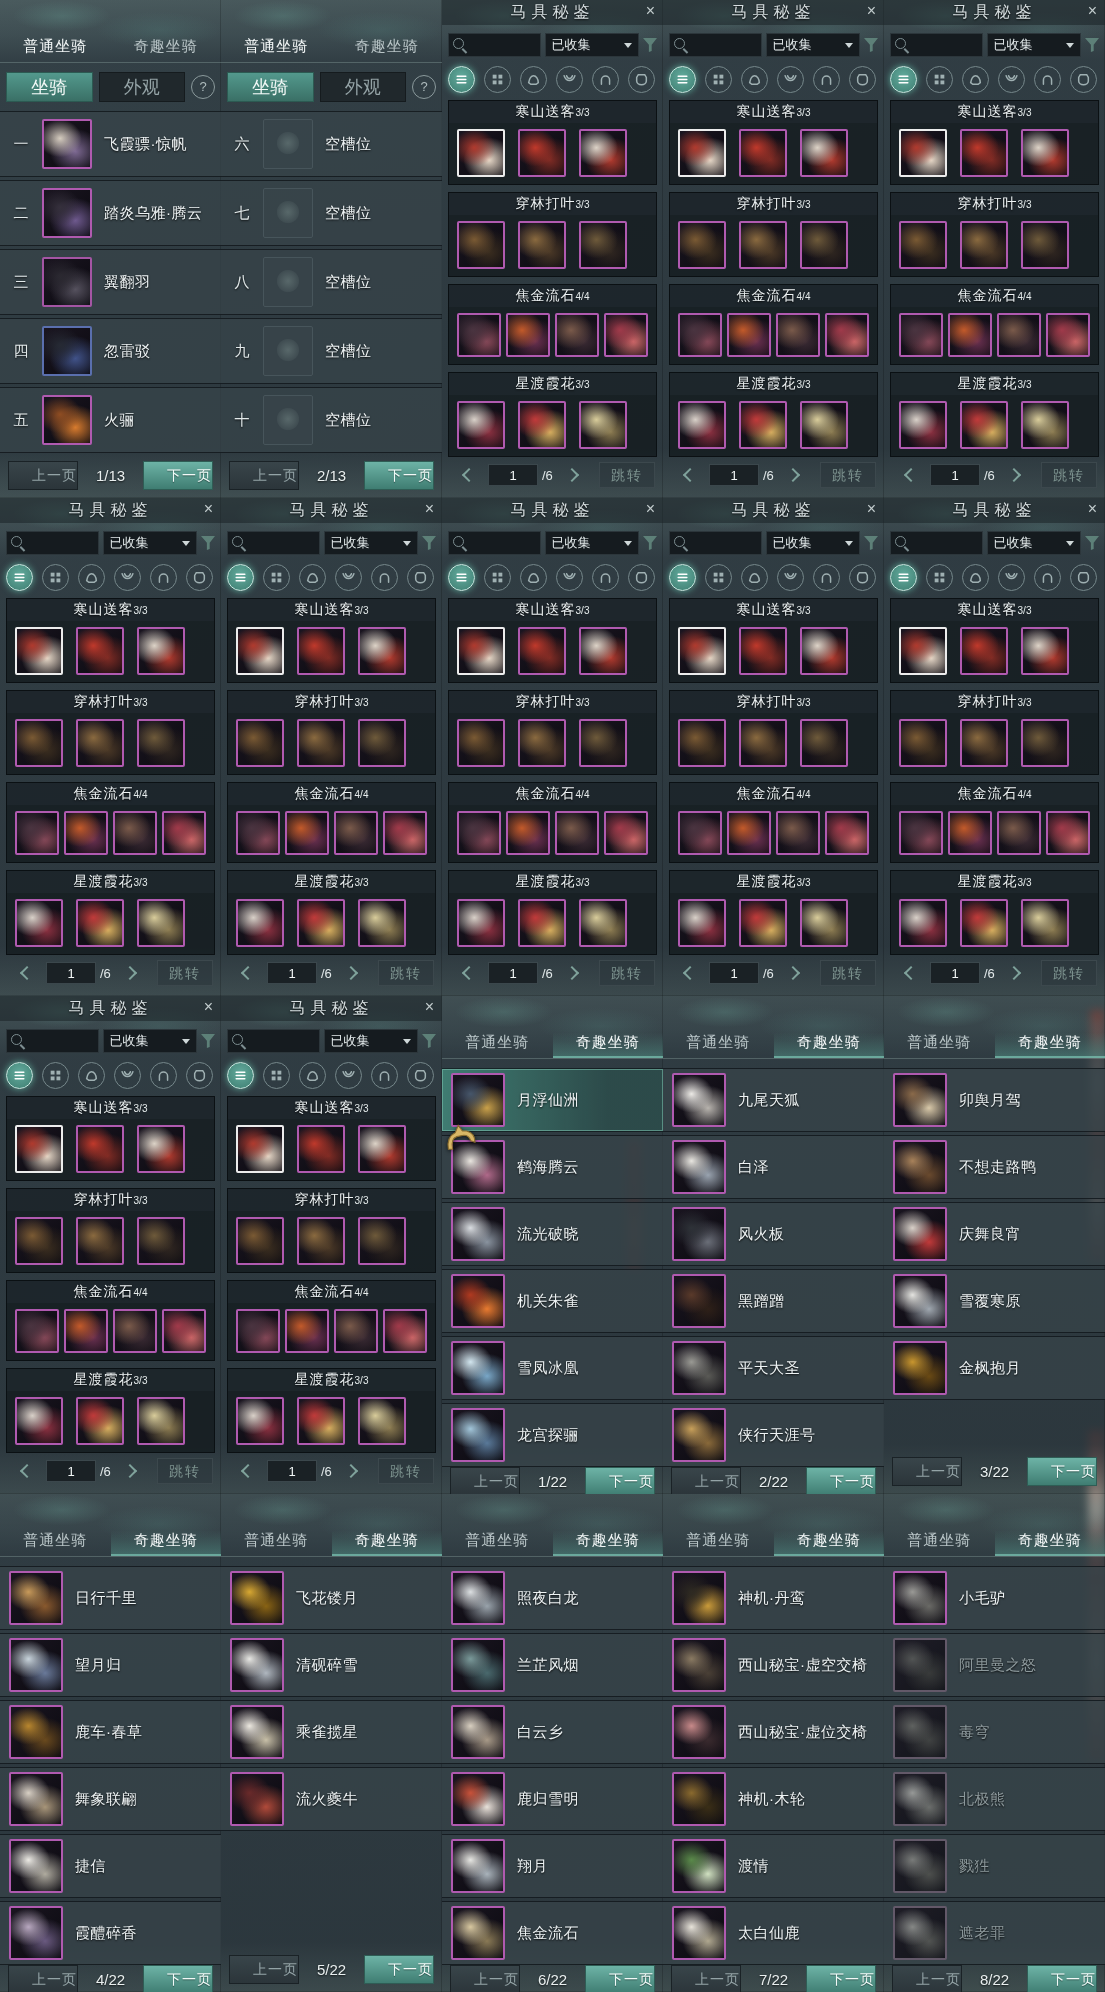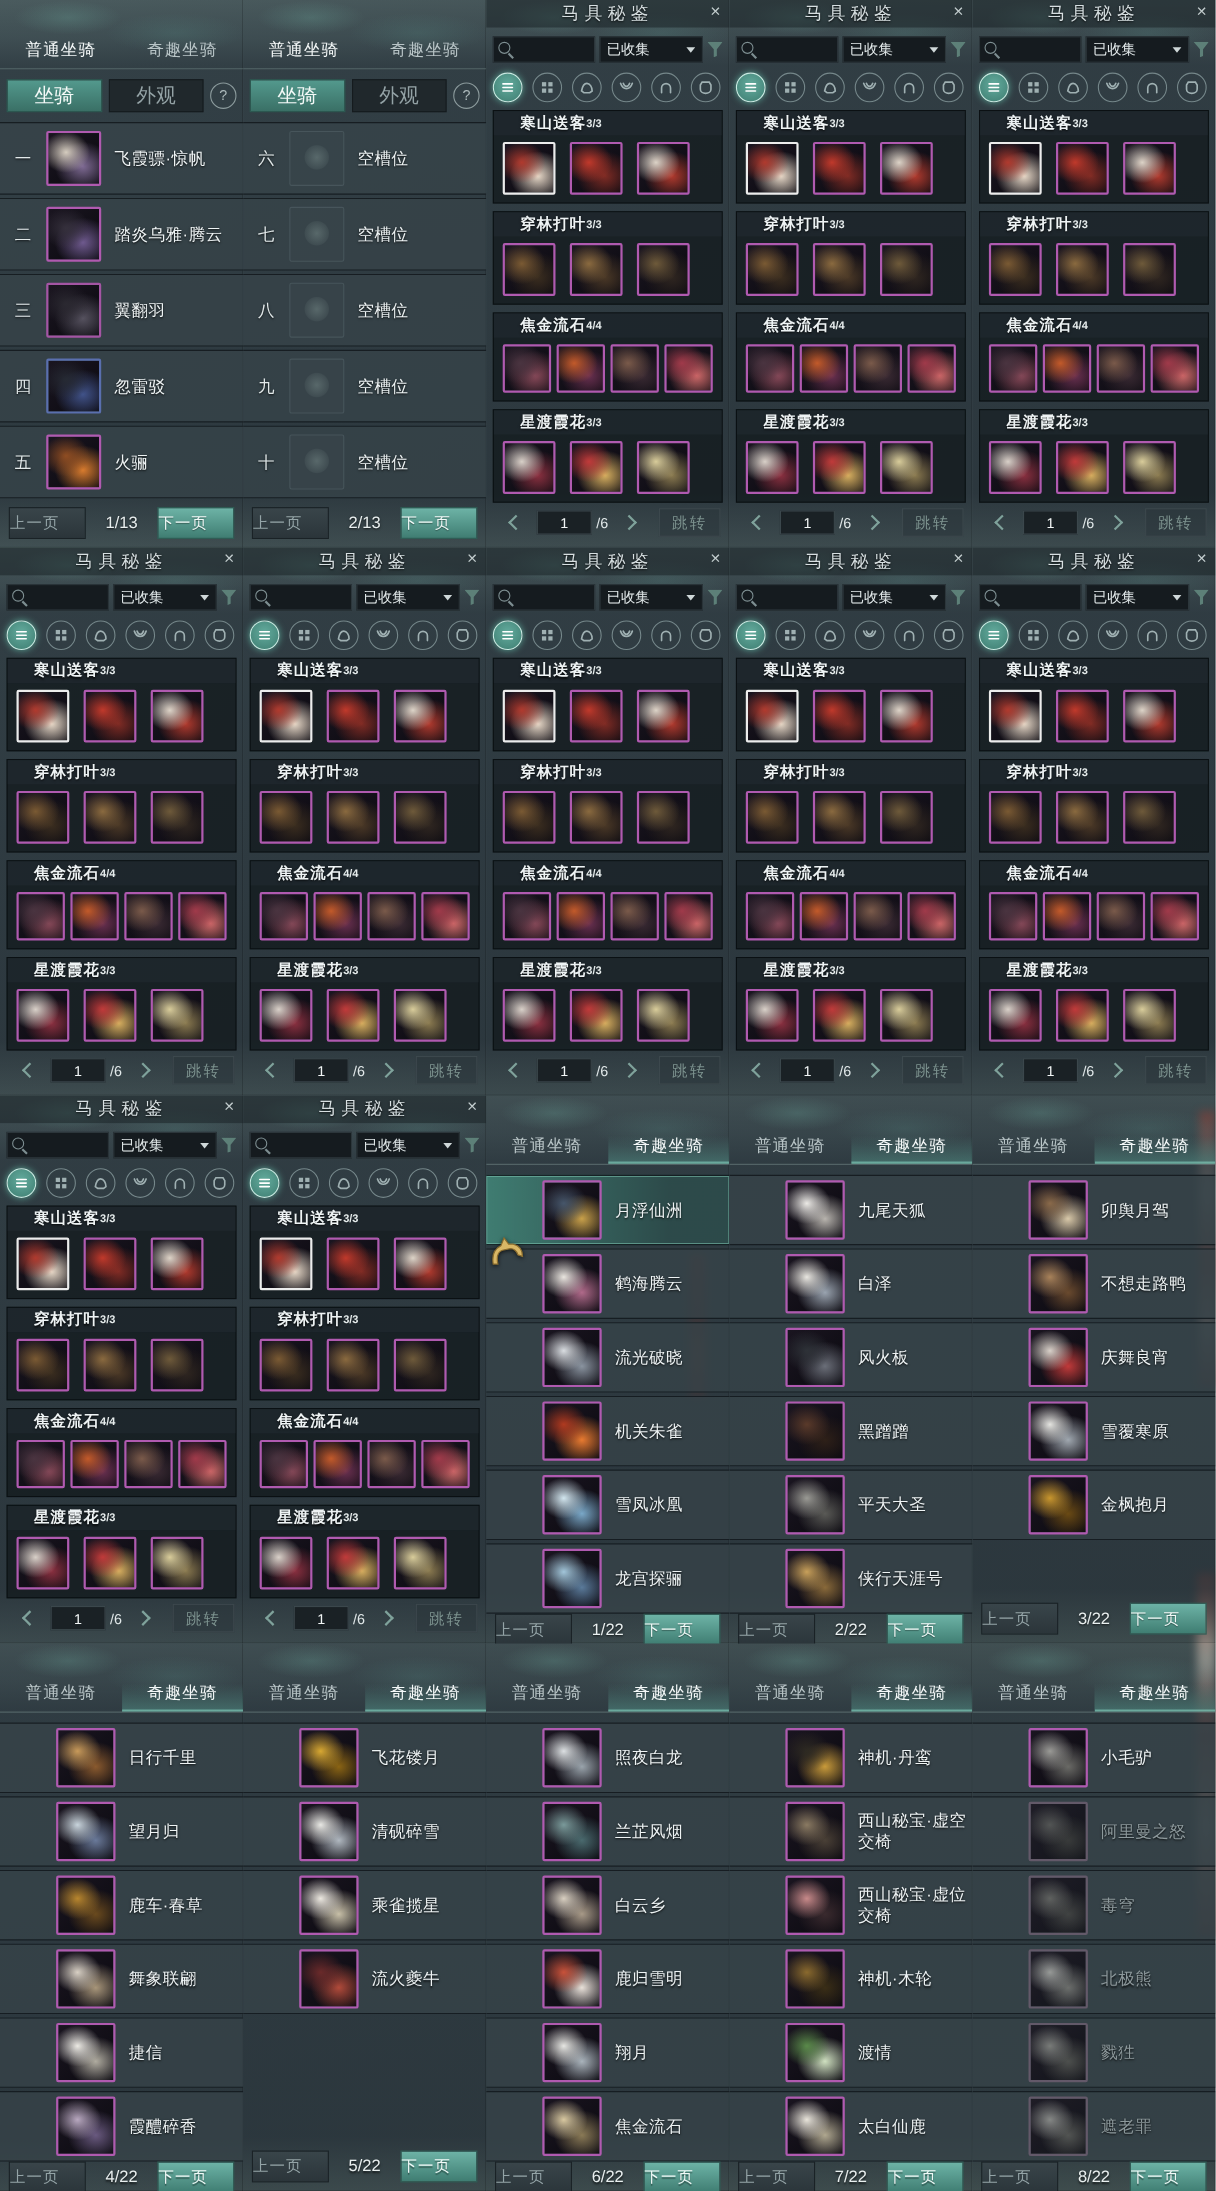--- a/index.html
+++ b/index.html
@@ -24,34 +24,34 @@
     box-shadow:inset 0 -2px 0 rgba(140,220,200,.55);}
   
   .subtabs{display:flex;gap:6px;margin:9px 6px 0;height:30px;align-items:center;position:relative;z-index:1;}
   .subtab{flex:1;height:28px;line-height:28px;text-align:center;font-size:18px;background:#20282c;color:#94a3a6;border:1px solid #151b1e;}
   .subtab.on{background:linear-gradient(180deg,#53998d,#3a7066);color:#f3f9f7;border-color:#2c5a52;}
   .helpbtn{width:22px;height:22px;border-radius:50%;border:1px solid #8b9a9c;color:#aebbbd;font-size:13px;line-height:21px;text-align:center;flex:0 0 22px;}
   
   .list{display:flex;flex-direction:column;gap:3px;margin:9px 0 0;position:relative;z-index:1;}
   .row{height:64px;display:flex;align-items:center;background:rgba(56,68,74,.72);
     border-top:1px solid rgba(18,24,28,.85);border-bottom:1px solid rgba(18,24,28,.85);}
-  .mrow{height:62px;padding-left:42px;}
+  .mrow{height:62px;}
   .row .num{width:42px;text-align:center;font-size:15px;color:#e2e9ea;text-shadow:0 1px 2px rgba(0,0,0,.8);}
   .tile{width:50px;height:50px;flex:0 0 50px;border:2px solid #b05ab0;border-radius:2px;box-sizing:border-box;}
   .mrow .tile{margin-left:9px;width:54px;height:54px;flex-basis:54px;}
   .rname{margin-left:12px;font-size:15px;color:#eef3f4;text-shadow:0 1px 2px rgba(0,0,0,.85);letter-spacing:.5px;}
   .row.sel{background:linear-gradient(90deg,rgba(64,128,116,.95),rgba(44,78,76,.8) 75%);box-shadow:inset 0 0 0 1px rgba(120,190,172,.6);}
   .row.gray .rname{color:#8d999c;}
   .row.gray .tile{border-color:#6f5f72;opacity:.8;}
   .etile{width:50px;height:50px;flex:0 0 50px;border:1px solid #47555b;border-radius:2px;box-sizing:border-box;
     background:radial-gradient(16px 16px at 50% 48%,rgba(142,164,160,.38),rgba(142,164,160,.1) 66%,transparent 72%),rgba(58,70,76,.5);}
   .horse-cursor{position:absolute;left:2px;top:56px;z-index:5;filter:drop-shadow(0 1px 2px rgba(0,0,0,.7));}
   
   .pager{margin:auto 8px 8px;height:30px;display:flex;align-items:center;justify-content:space-between;position:relative;z-index:1;}
-  .pbtn{width:68px;height:27px;line-height:27px;text-align:left;font-size:14px;letter-spacing:1px;
+  .pbtn{width:68px;height:27px;line-height:27px;text-align:right;font-size:14px;letter-spacing:1px;
     background:linear-gradient(180deg,#39454a,#2b353a);border:1px solid #1a2226;color:#94a4a7;}
   .pbtn.teal{background:linear-gradient(180deg,#6db3a6,#3f7d72);border-color:#2f5d55;color:#f2faf8;text-shadow:0 1px 1px rgba(0,0,0,.4);}
   .pnum{font-size:15px;color:#e9efef;text-shadow:0 1px 2px rgba(0,0,0,.7);}
   
   .titlebar{height:25px;display:flex;align-items:center;justify-content:center;position:relative;z-index:1;
     background:rgba(26,34,38,.55);}
   .ptitle{font-size:16px;letter-spacing:5px;color:#d7dfe1;text-shadow:0 1px 2px rgba(0,0,0,.8);}
   .closebtn{position:absolute;right:8px;top:2px;font-size:16px;color:#c3cdce;}
   .searchrow{display:flex;gap:4px;align-items:center;margin:7px 6px 0;height:26px;position:relative;z-index:1;}
   .swrap{position:relative;flex:1.15;}
@@ -62,21 +62,21 @@
   .ddown{flex:1;height:24px;box-sizing:border-box;background:#151b1f;border:1px solid #2c363b;color:#e2e9ea;
     font-size:13px;display:flex;align-items:center;justify-content:space-between;padding:0 6px;}
   .caret{width:0;height:0;border-left:4px solid transparent;border-right:4px solid transparent;border-top:5px solid #cfd8d9;}
   .funnel{width:14px;height:14px;flex:0 0 14px;background:#5d8078;clip-path:polygon(0 0,100% 0,62% 48%,62% 92%,42% 100%,42% 48%);}
   .viewrow{display:flex;gap:9px;align-items:center;margin:8px 6px 0;position:relative;z-index:1;}
   .vicon{width:27px;height:27px;border-radius:50%;border:1.5px solid #75878a;box-sizing:border-box;color:#9fb0b2;
     display:flex;align-items:center;justify-content:center;}
   .vicon.on{background:radial-gradient(circle at 50% 40%,#63ab9d,#3e7d71);border-color:#c9ece3;color:#fff;box-shadow:0 0 7px rgba(100,190,170,.8);}
   .cats{display:flex;flex-direction:column;gap:7px;margin:7px 6px 0;position:relative;z-index:1;}
   .cat{background:rgba(17,23,27,.72);border:1px solid rgba(8,12,15,.8);}
-  .cathead{height:22px;display:flex;align-items:center;justify-content:flex-start;padding:0 24px;background:rgba(30,39,44,.92);font-weight:bold;}
+  .cathead{height:22px;display:flex;align-items:center;justify-content:center;padding:0 24px;background:rgba(30,39,44,.92);}
   .catname{font-size:14px;color:#eef3f4;text-shadow:0 1px 2px rgba(0,0,0,.8);letter-spacing:1px;}
   .catcount{font-size:10px;color:#e6ecec;}
   .catitems{display:flex;gap:13px;padding:6px 8px 7px;}
   .catitems.tight{gap:5px;}
   .ctile{width:48px;height:48px;flex:0 0 48px;border:2px solid #b05ab0;border-radius:2px;box-sizing:border-box;}
   .catitems.tight .ctile{width:44px;height:44px;flex-basis:44px;}
   .ctile.sel{border-color:#ececec;}
   .cpager{margin:auto 8px 10px;height:26px;display:flex;align-items:center;position:relative;z-index:1;}
   .chev{width:8px;height:8px;border-left:2px solid #7fa29b;border-bottom:2px solid #7fa29b;display:inline-block;}
   .chev.prev{transform:rotate(45deg);margin:0 6px 0 14px;}

